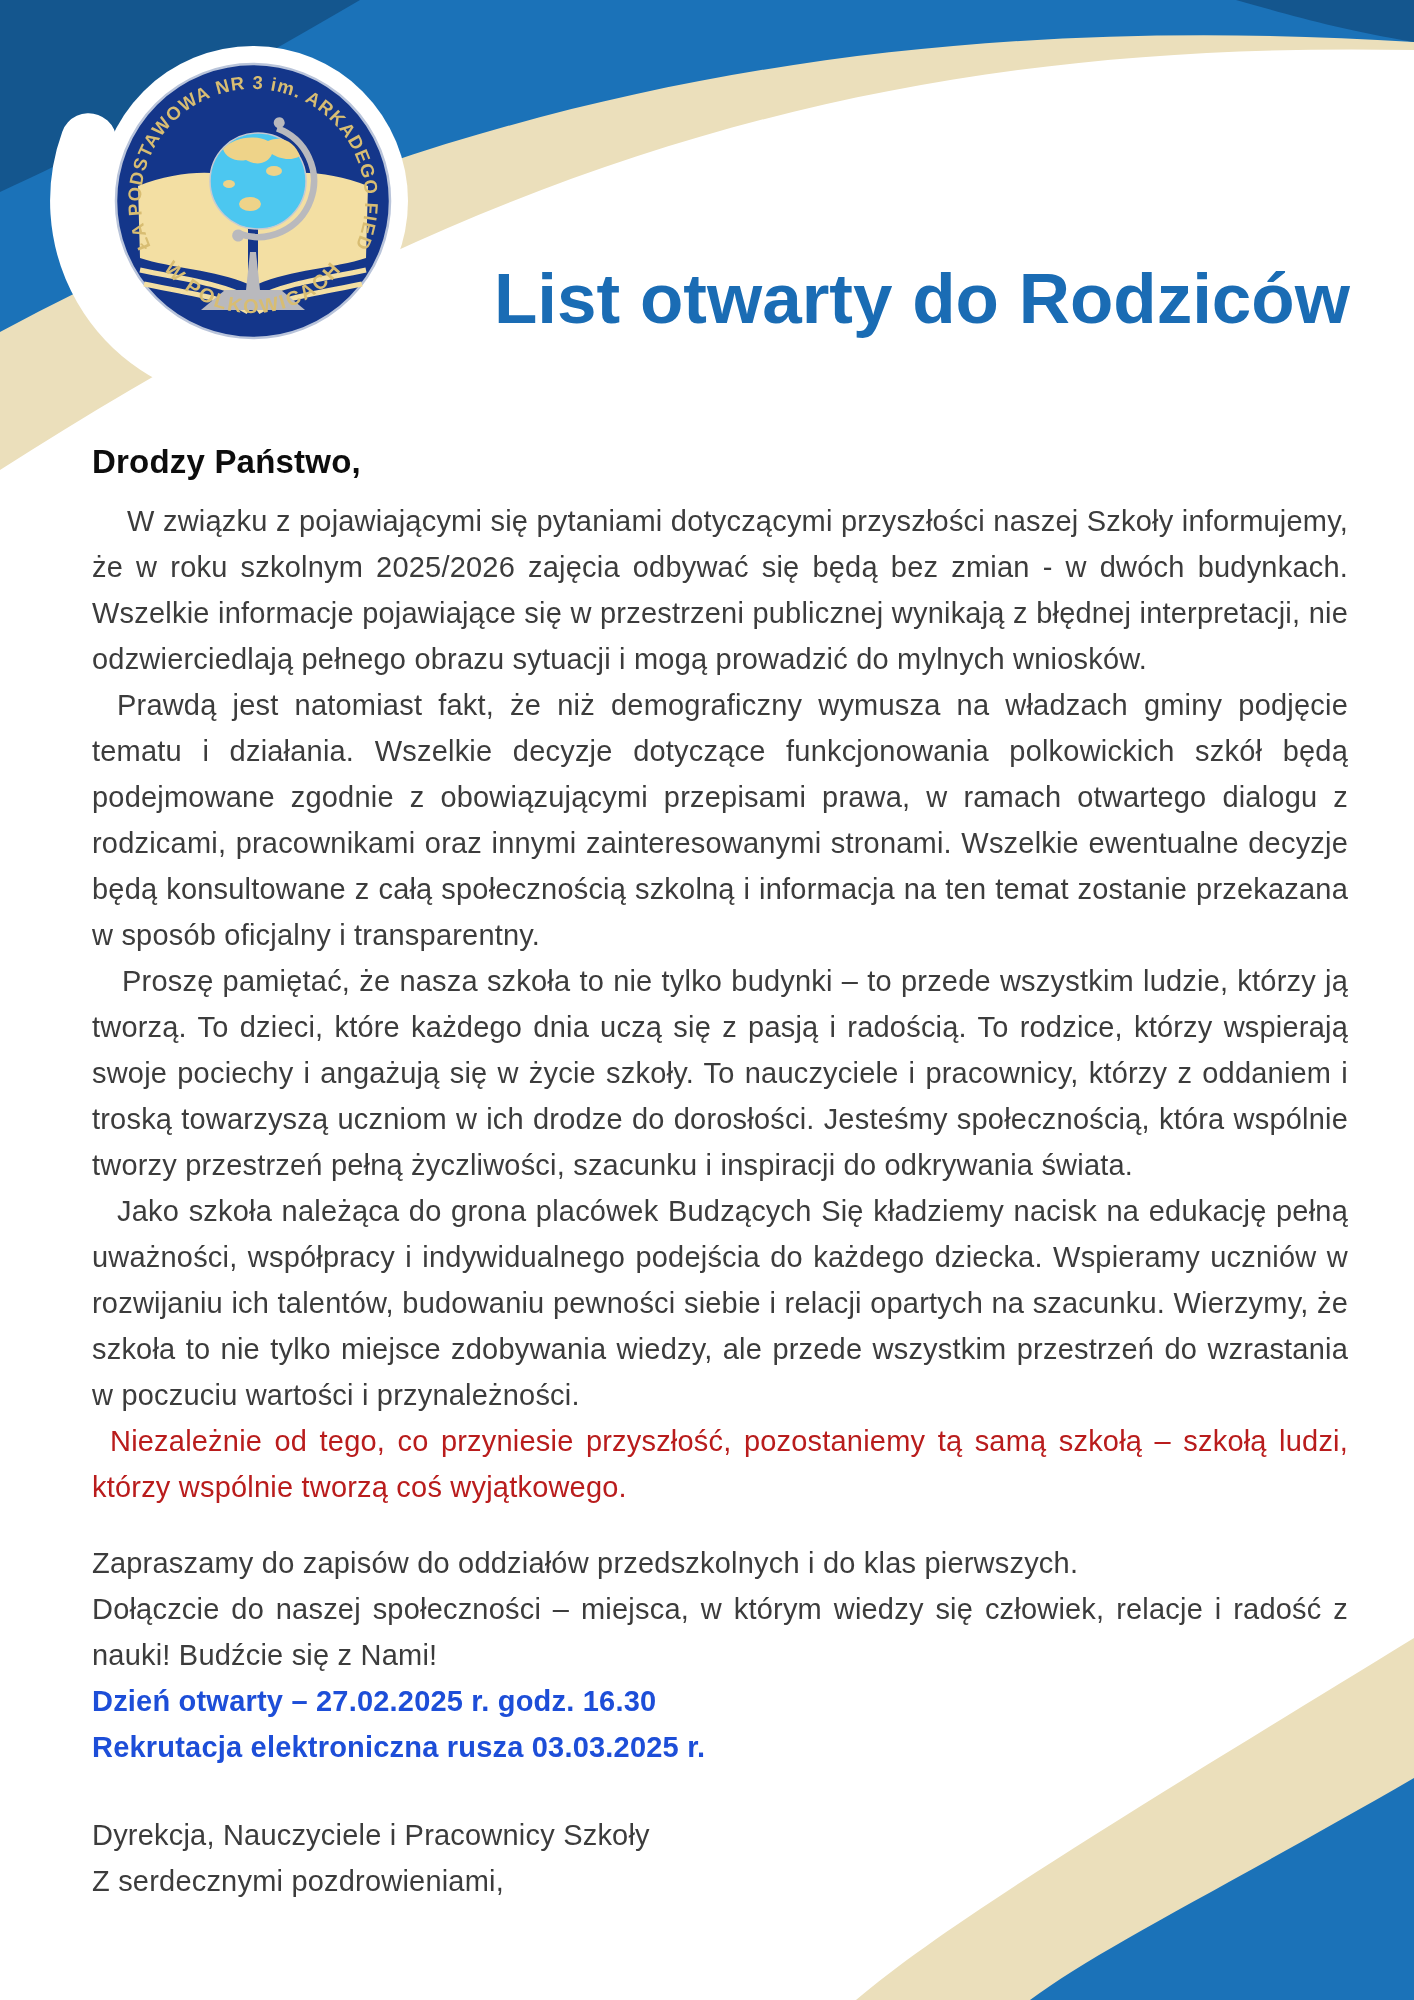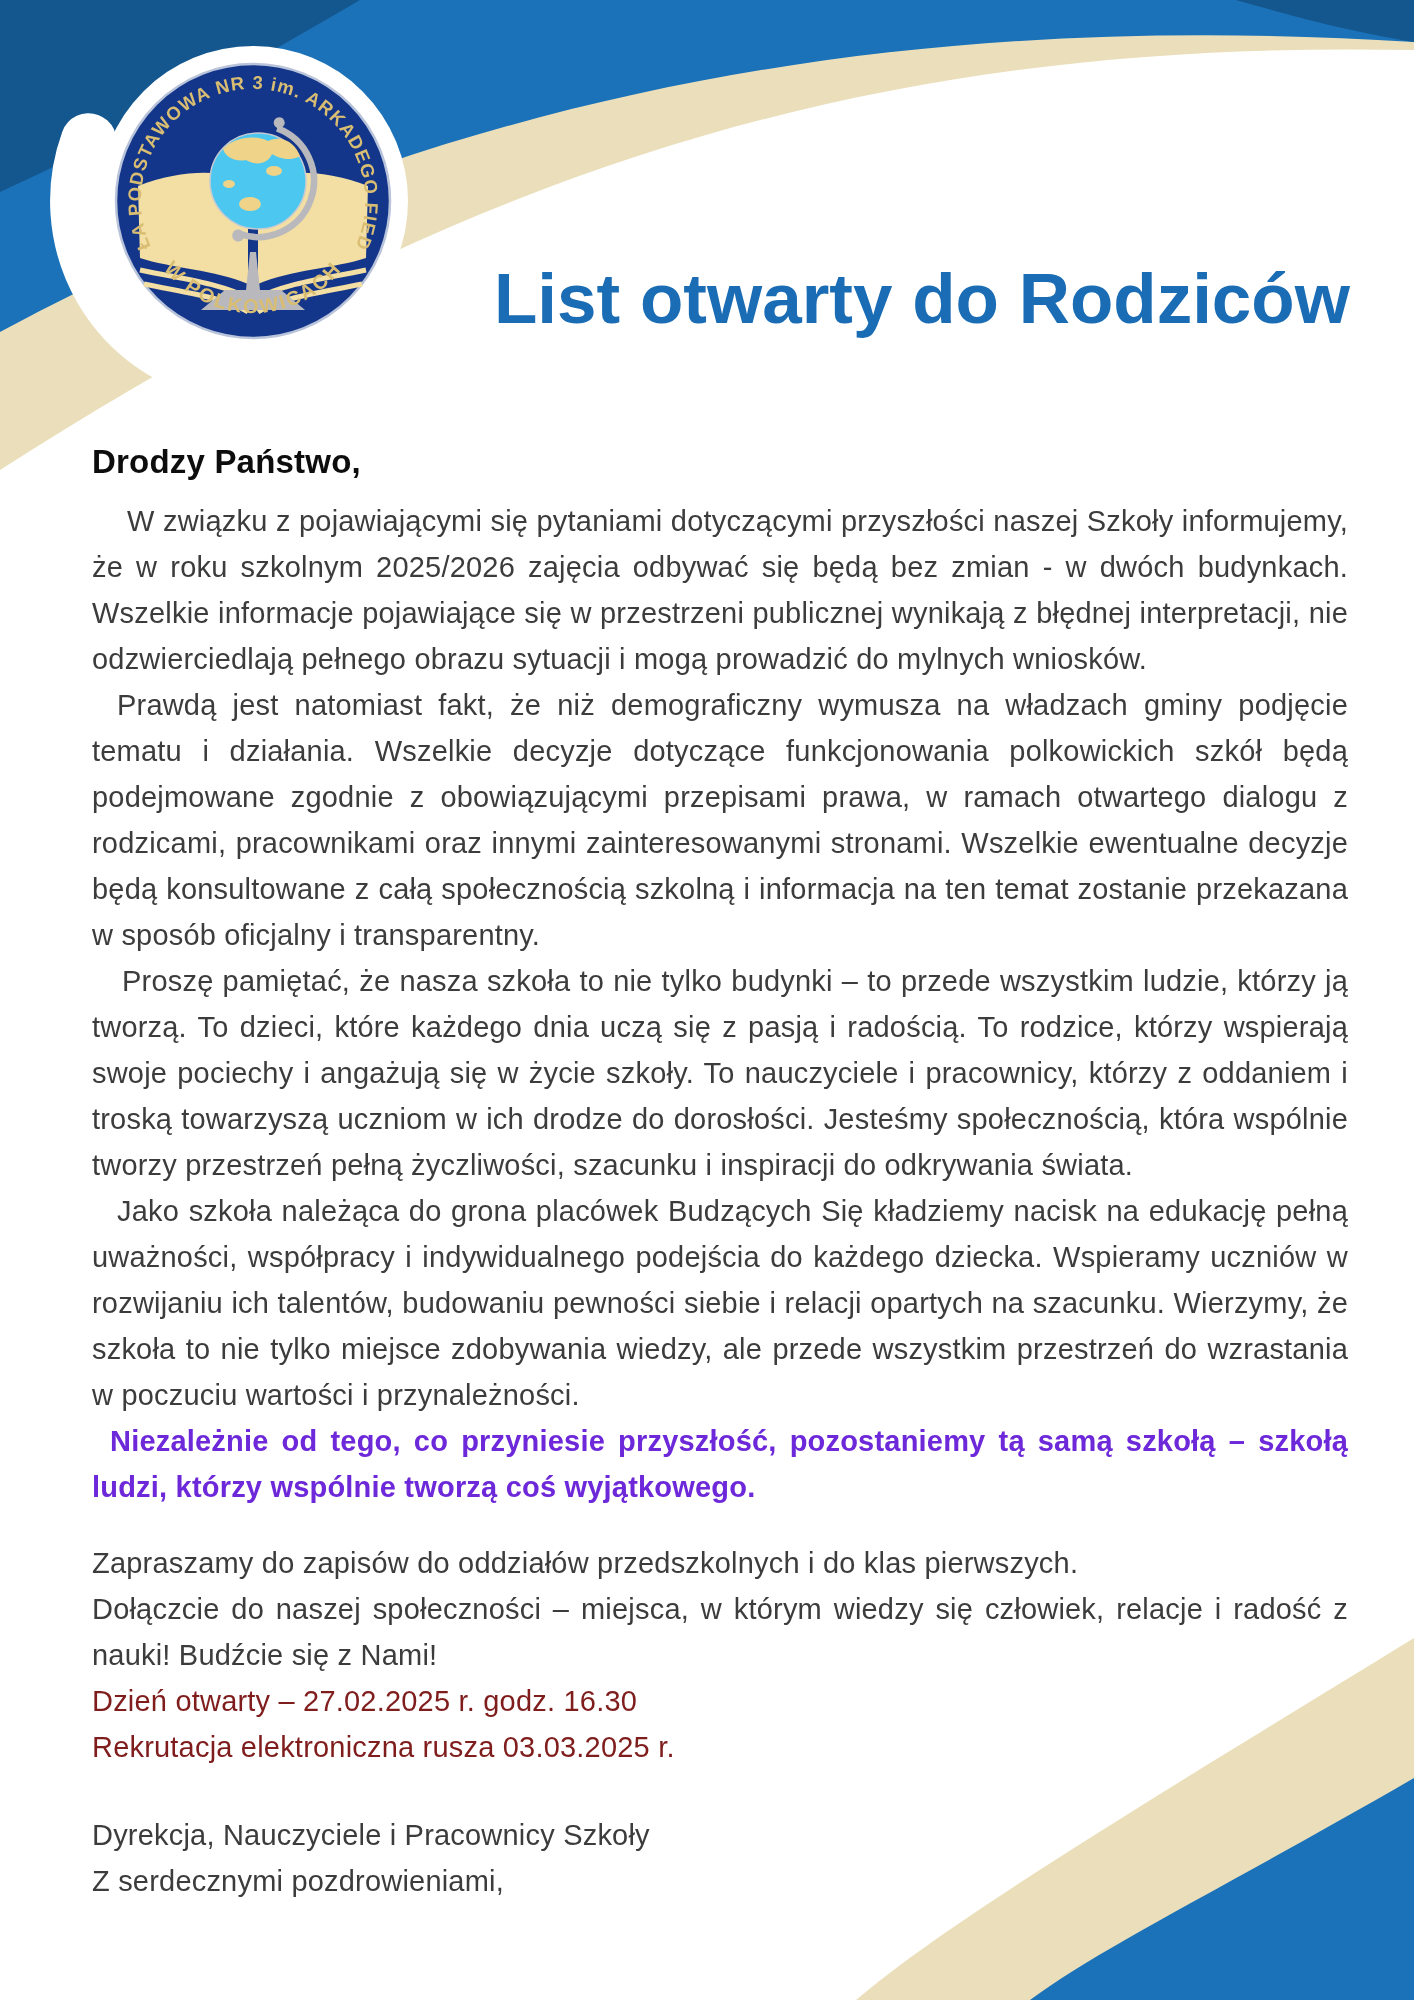--- a/index.html
+++ b/index.html
@@ -29,25 +29,25 @@
   }
   .salutation{
     font-size:33px;font-weight:bold;color:#0d0d0d;
     margin:0 0 16px 0;line-height:40px;letter-spacing:0.2px;
   }
   .para{margin:0;text-align:justify;}
   .para.ind-1{text-indent:35px;}
   .para.ind-2{text-indent:25px;}
   .para.ind-3{text-indent:30px;}
   .para.ind-4{text-indent:25px;}
-  .para.bold-statement{font-weight:bold;color:#6d28d9;text-indent:18px;}
+  .para.bold-statement{font-weight:normal;color:#b91c1c;text-indent:18px;}
   .invite-block{margin-top:30px;}
   .line{margin:0;}
   .line.justified{text-align:justify;}
-  .line.bold{font-weight:normal;color:#7f1d1d;}
+  .line.bold{font-weight:bold;color:#1d4ed8;}
   .closing-block{margin-top:42px;}
 </style>
 </head>
 <body>
 
 <div class="page">
 
   <svg class="header-bg" width="1414" height="540" viewBox="0 0 1414 540" aria-hidden="true">
 
     <path d="M0,0 L1414,0 L1414,50 C 900,40 500,150 0,470 Z" fill="#ebdfbb"></path>

